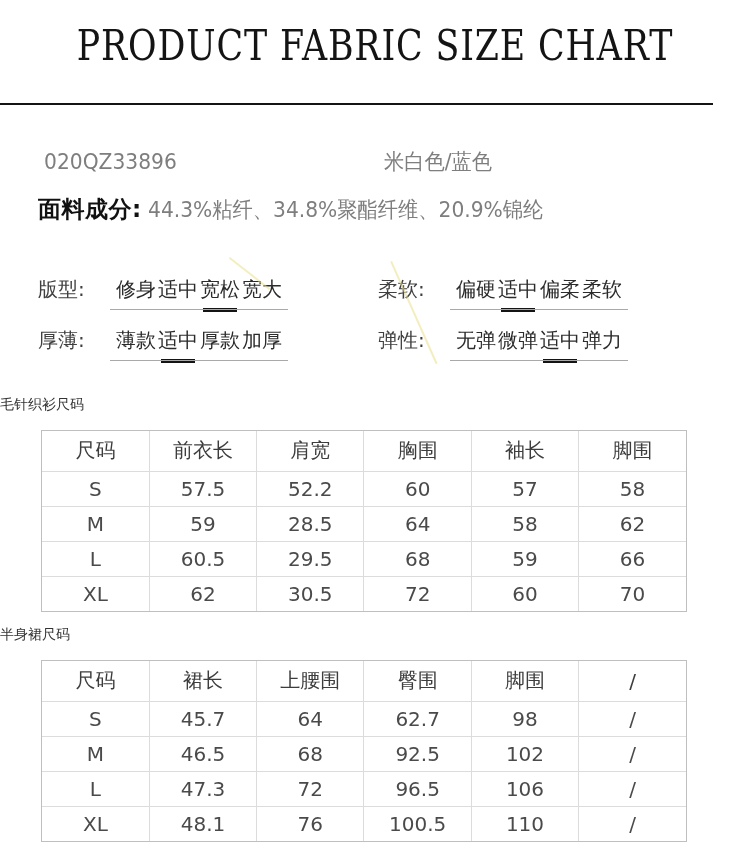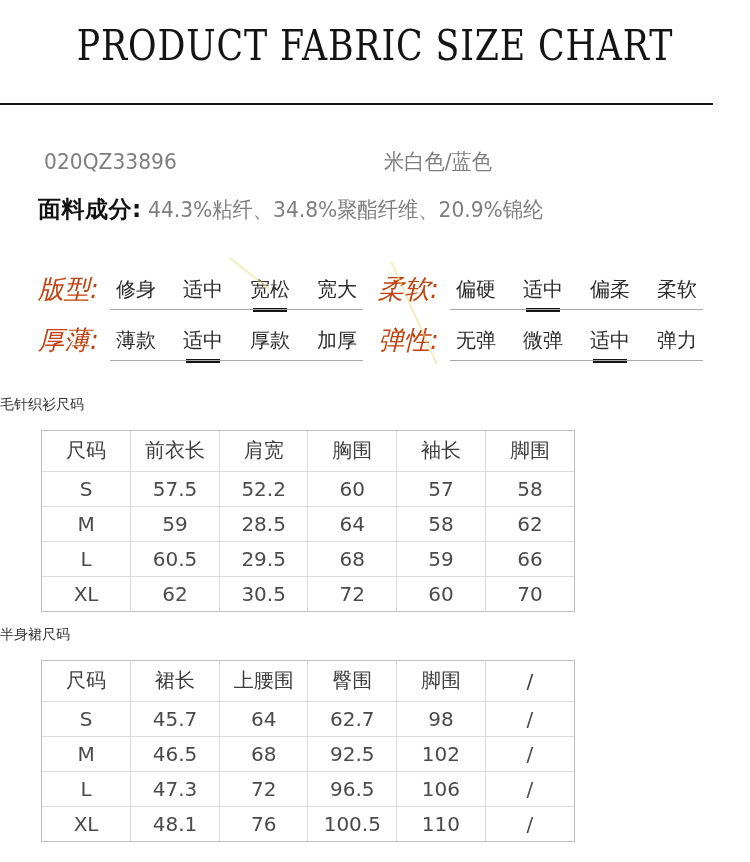--- a/index.html
+++ b/index.html
@@ -52,22 +52,22 @@
   }
 
   
   .attrs {
     margin: 50px 0 0 38px;
     display: grid;
     grid-template-columns: 340px 1fr;
     row-gap: 17px;
   }
   .attr-group { display: flex; align-items: flex-start; }
-  .attr-label { width: 72px; flex: none; font-size: 26px; line-height: 26px; color: #c2410c; font-style: italic; }
-  .attr-options { position: relative; display: inline-flex; gap: 27px; padding: 0 6px 8px 6px; }
+  .attr-label { width: 72px; flex: none; font-size: 20px; line-height: 26px; color: #404040; }
+  .attr-options { position: relative; display: inline-flex; gap: 2px; padding: 0 6px 8px 6px; }
   .attr-options::after {
     content: ""; position: absolute; left: 0; right: 0; bottom: 0;
     height: 1px; background: #a9a9a9;
   }
   .attr-option { position: relative; font-size: 20px; line-height: 26px; color: #2b2b2b; cursor: pointer; }
   .attr-option.selected::after {
     content: ""; position: absolute; left: 50%; bottom: -10px;
     transform: translateX(-50%);
     width: 34px; height: 4px; background: #141414;
   }
@@ -75,21 +75,21 @@
   
   .tbl-title {
     margin: 29px 0 12px 0;
     text-align: left;
     font-size: 14px;
     line-height: 28px;
     font-weight: 400;
     color: #333333;
   }
   .tbl-title.second { margin-top: 8px; }
-  .tbl-wrap { width: 534px; margin-left: 41px; border: 1px solid #bfbfbf; background: #ffffff; }
+  .tbl-wrap { width: 646px; margin-left: 41px; border: 1px solid #bfbfbf; background: #ffffff; }
   table { width: 100%; border-collapse: collapse; border-style: hidden; table-layout: fixed; }
   th, td { border: 1px solid #dcdcdc; text-align: center; padding: 0; font-weight: 400; }
   th { height: 40px; font-size: 20px; color: #3d3d3d; }
   td { height: 35px; font-size: 20px; color: #4a4a4a; }
 
   
   .wm {
     position: absolute;
     height: 2px;
     background: rgba(233, 224, 140, 0.55);

